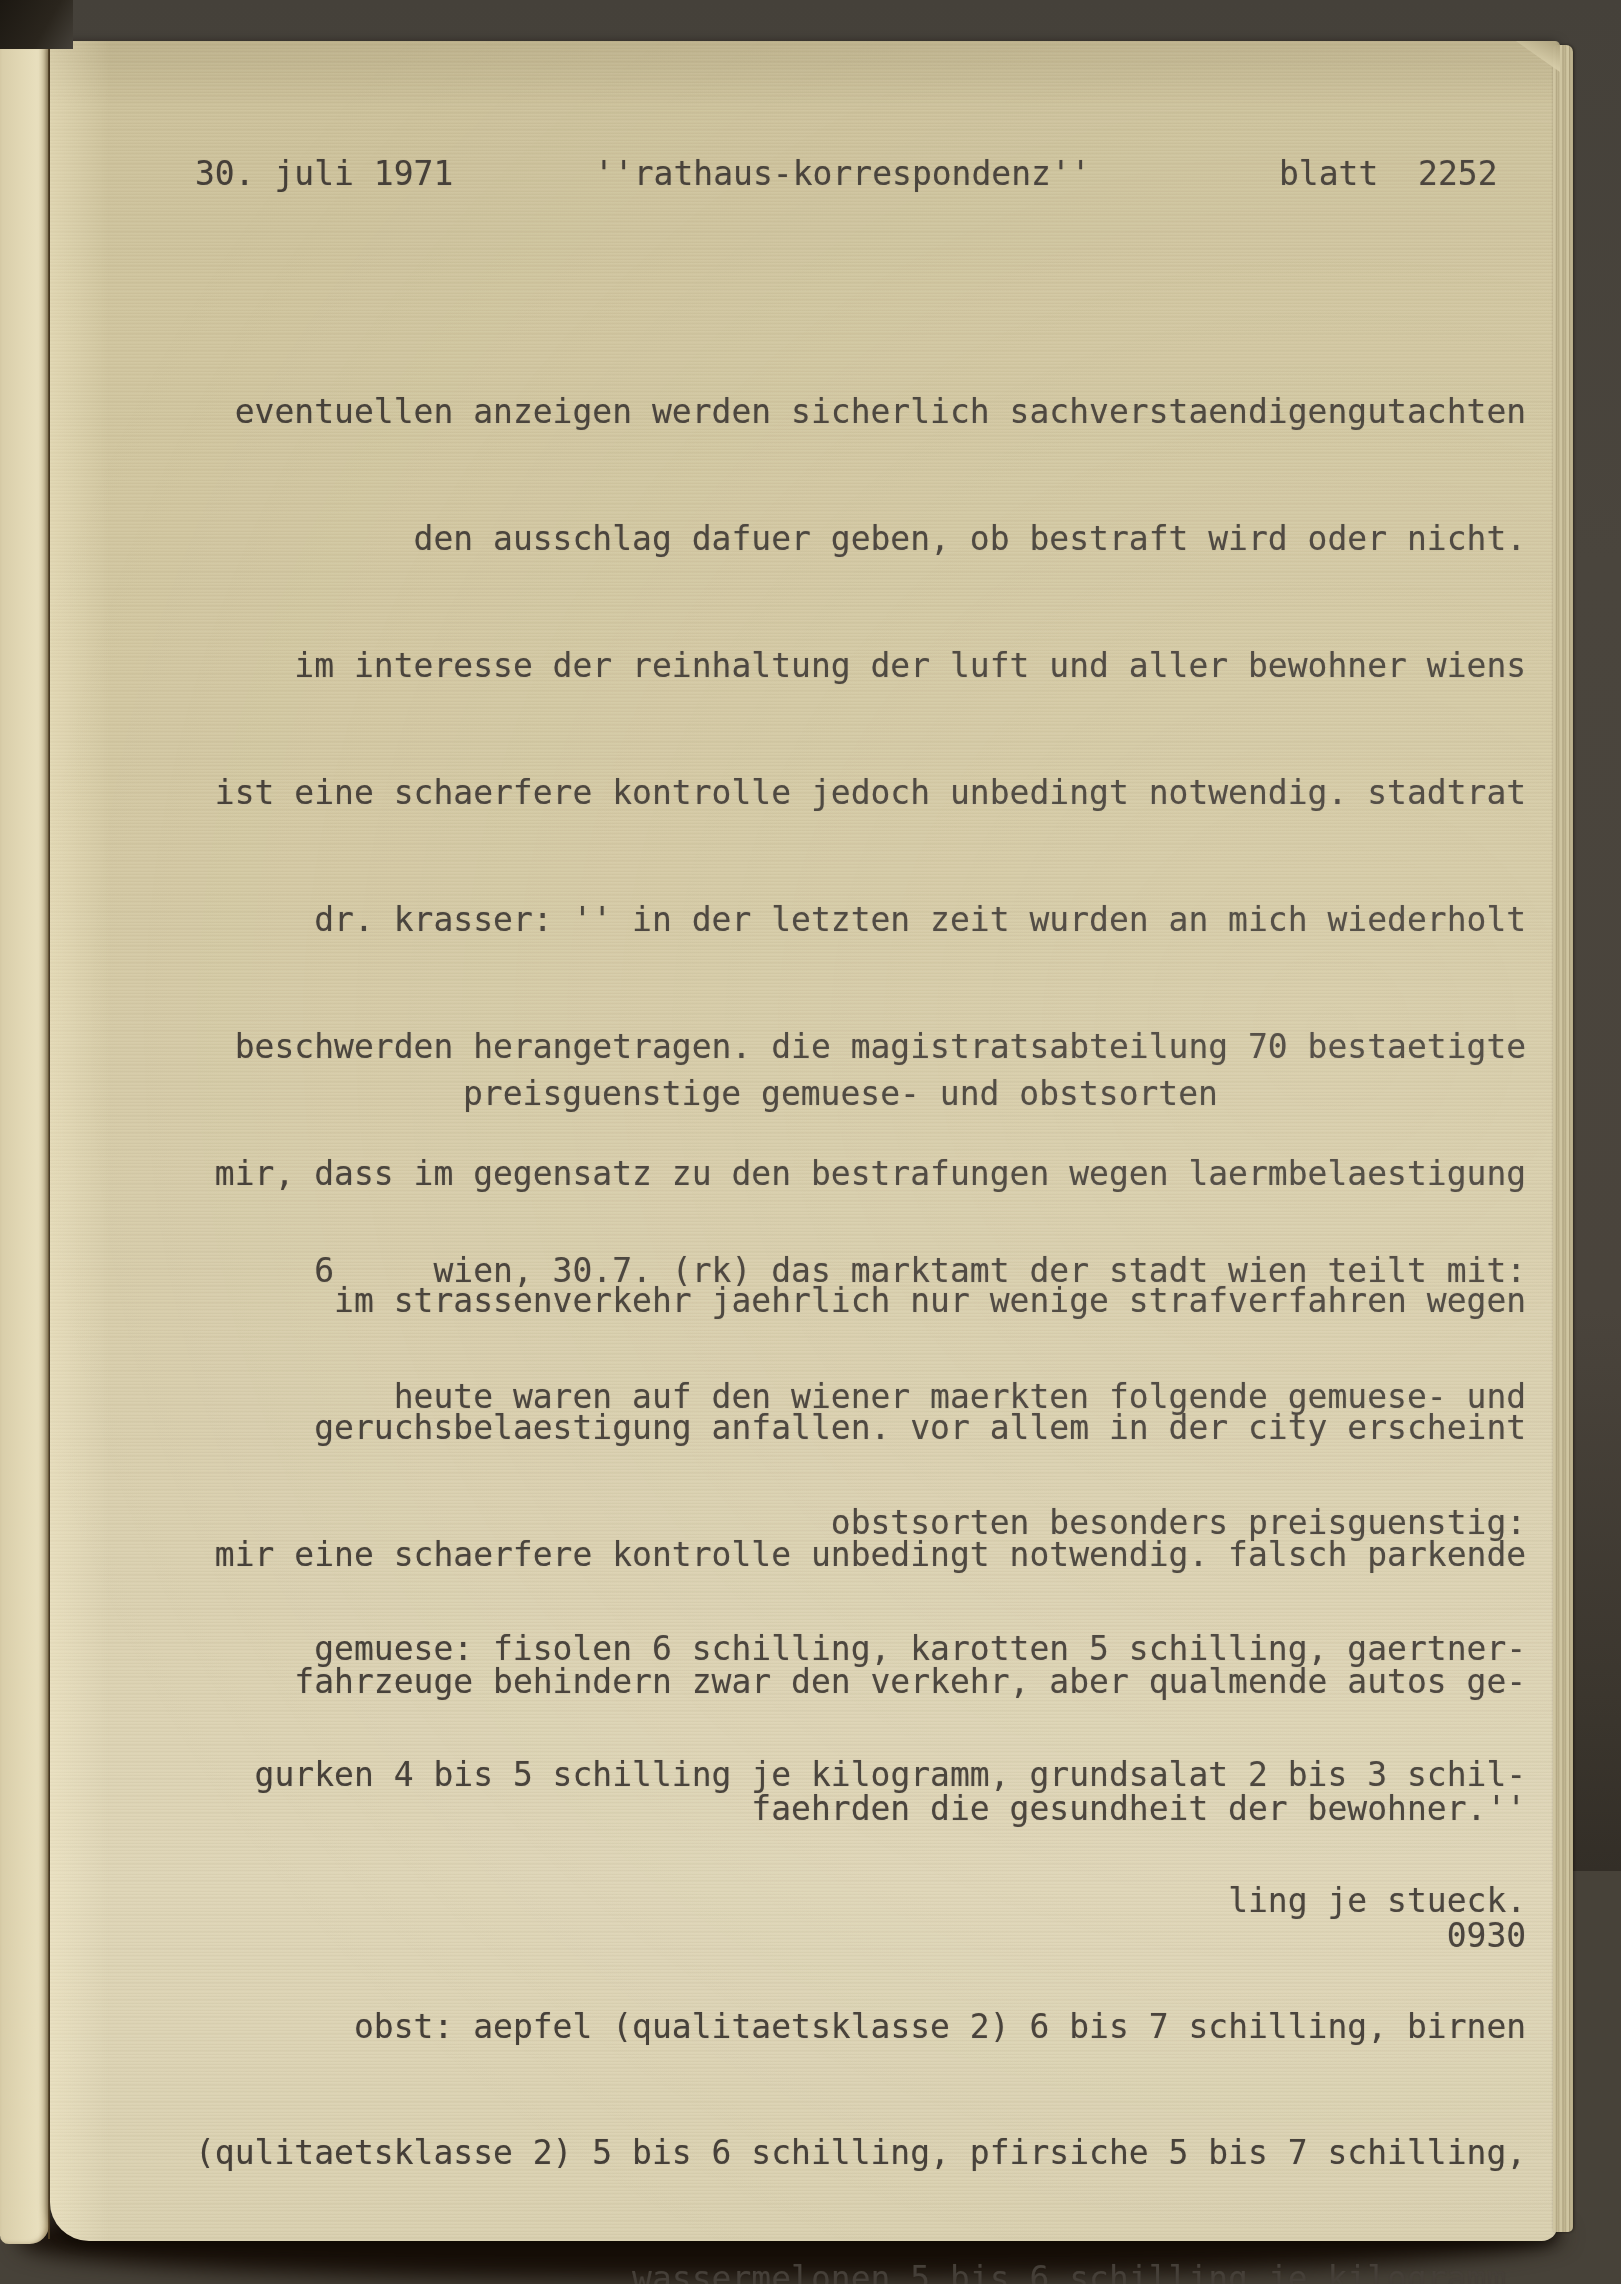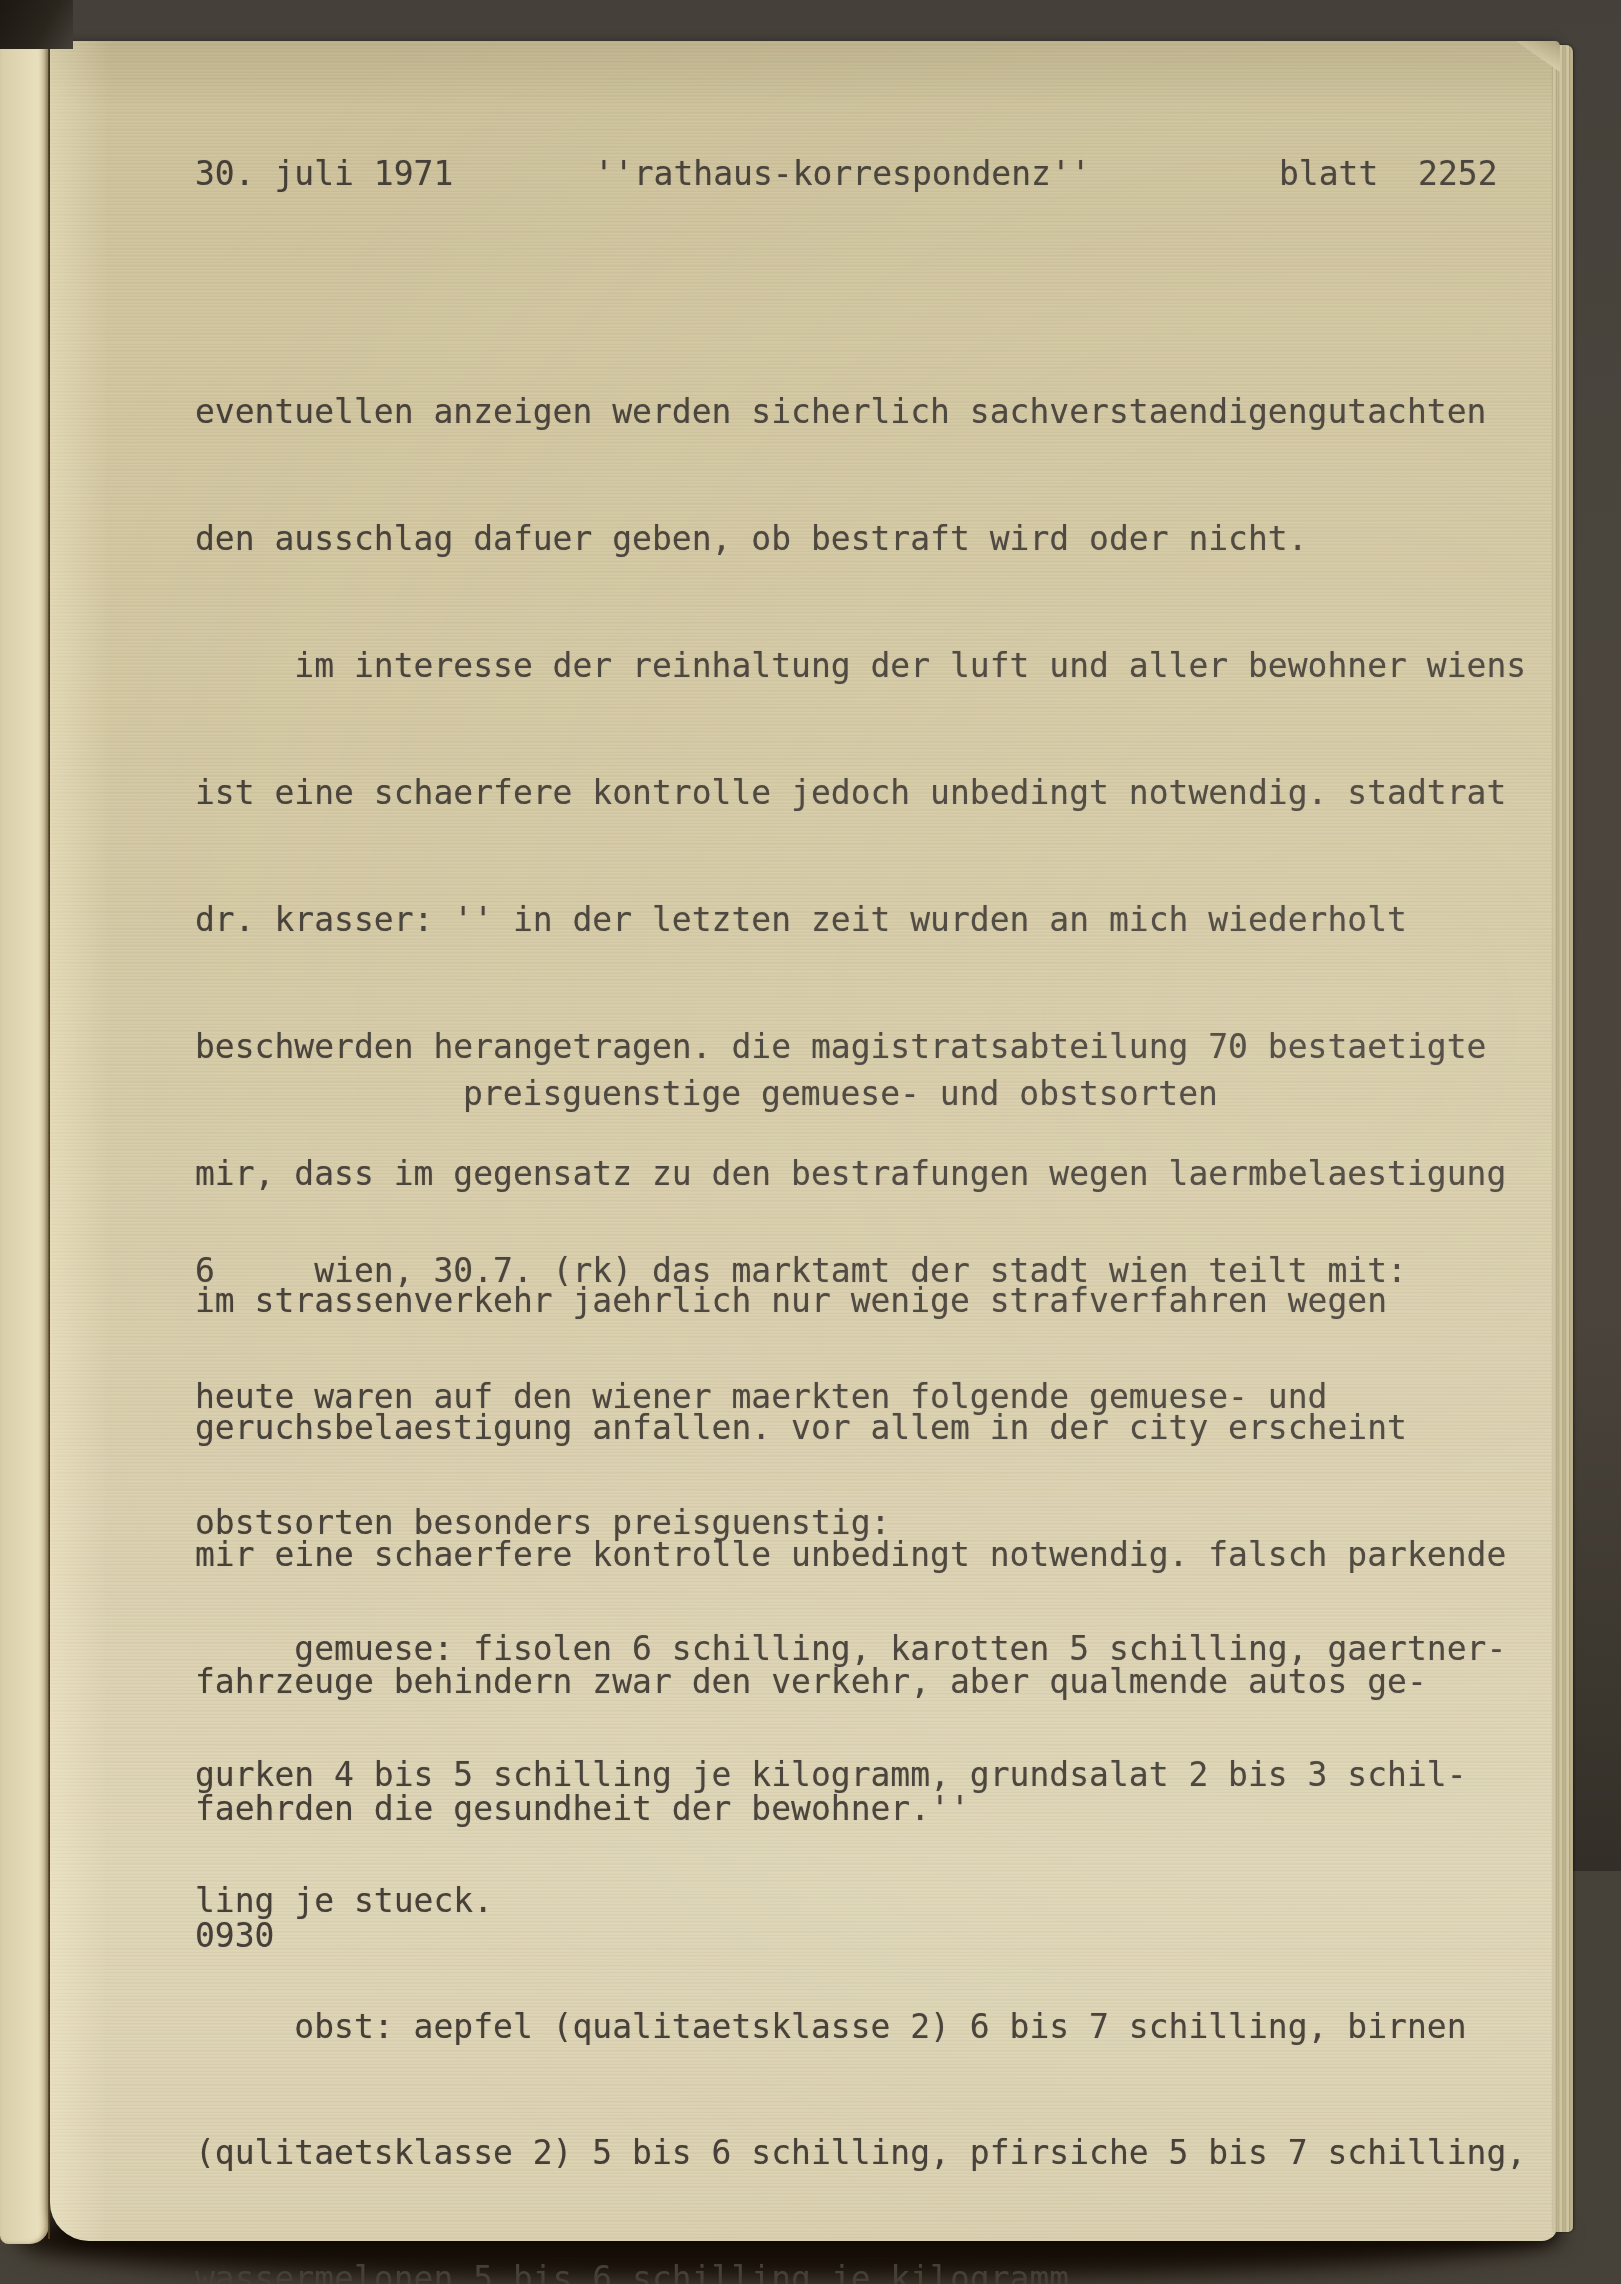--- a/index.html
+++ b/index.html
@@ -11,20 +11,21 @@
     background: #474239;
     font-family: "DejaVu Sans Mono", "Liberation Mono", monospace;
   }
   .scene {
     position: absolute;
     inset: 0;
     width: 1621px;
     height: 1871px;
     background:
       linear-gradient(180deg, #45413a 0%, #4a453d 30%, #4a443c 70%, #3a352d 92%, #332e27 100%);
+    text-align: right;
   }
   
   .spine-corner {
     position: absolute;
     left: 0; top: 0;
     width: 73px; height: 49px;
     background: linear-gradient(120deg, #1c1812 0%, #2a251d 60%, #45413a 100%);
   }
   
   .bottom-shadow {

